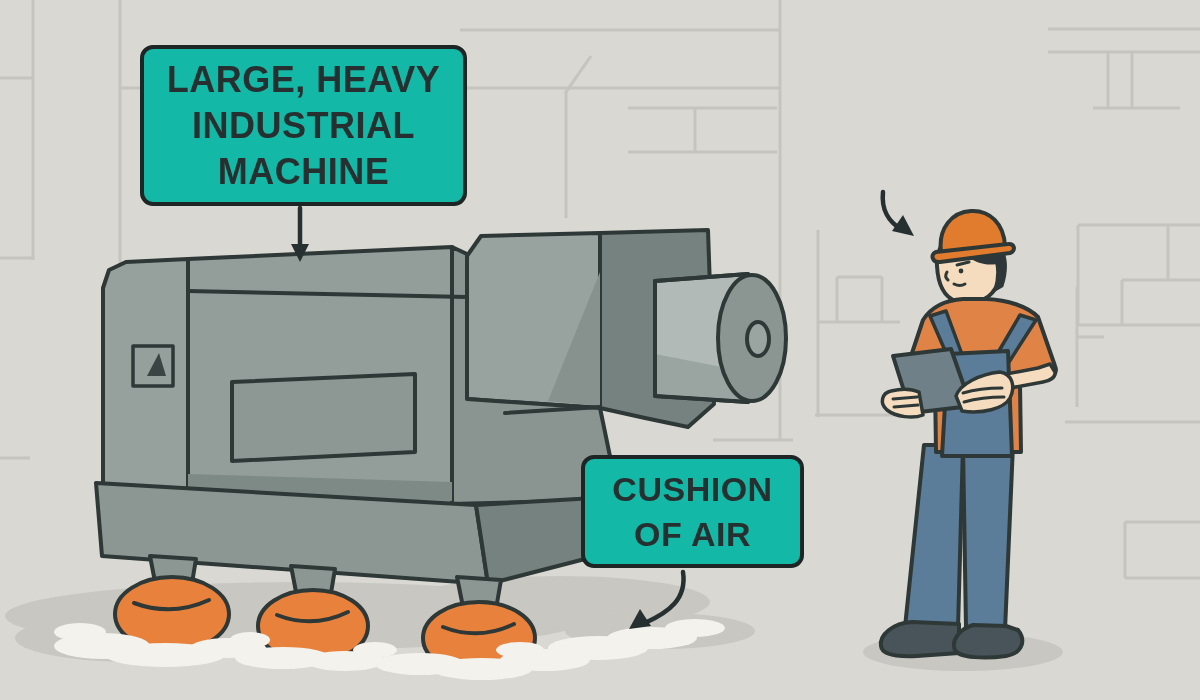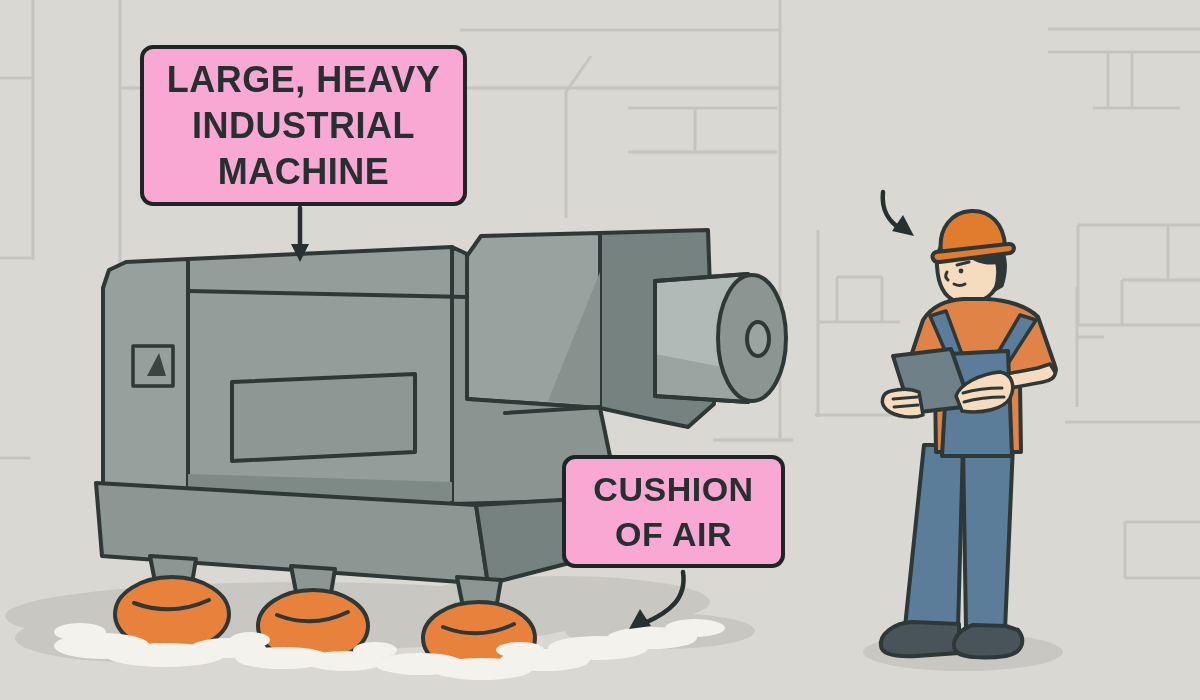--- a/index.html
+++ b/index.html
@@ -3,28 +3,28 @@
 <meta charset="utf-8">
 <style>
   html,body { margin:0; padding:0; background:#d9d8d3; }
   .scene {
     position:relative; width:1200px; height:700px; overflow:hidden;
     background:#d9d8d3; font-family:"Liberation Sans", sans-serif;
   }
   .scene svg.illo { position:absolute; left:0; top:0; display:block; }
   .label {
     position:absolute; box-sizing:border-box;
-    background:#f9a8d4; border:4px solid #1d2525; border-radius:13px;
+    background:#14b8a6; border:4px solid #1d2525; border-radius:13px;
     display:flex; flex-direction:column; justify-content:center; align-items:center;
     text-align:center; color:#273030; font-weight:800; letter-spacing:.5px;
   }
   .label .ln { display:block; white-space:nowrap; }
   #label-machine    { left:140px; top:45px;  width:327px; height:161px; font-size:36px; line-height:46px; }
   #label-technician { left:813px; top:108px; width:277px; height:80px;  font-size:35px; line-height:40px; }
-  #label-cushion    { left:562px; top:455px; width:223px; height:113px; font-size:34px; line-height:45px; }
+  #label-cushion    { left:581px; top:455px; width:223px; height:113px; font-size:34px; line-height:45px; }
 </style>
 </head>
 <body>
 
 <div class="scene">
 
   <svg class="illo" width="1200" height="700" viewBox="0 0 1200 700">
 
     <rect x="0" y="0" width="1200" height="700" fill="#d9d8d3"></rect>
 

